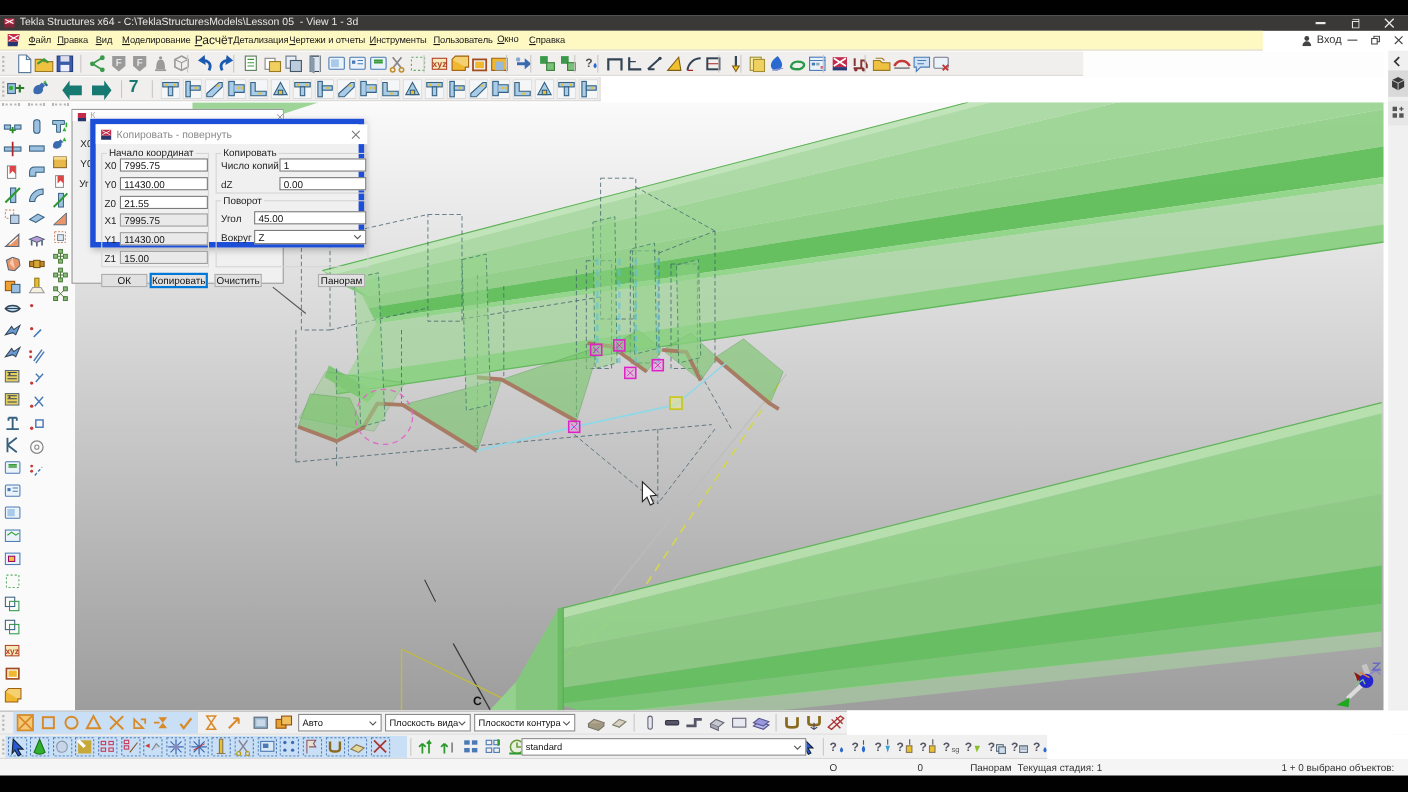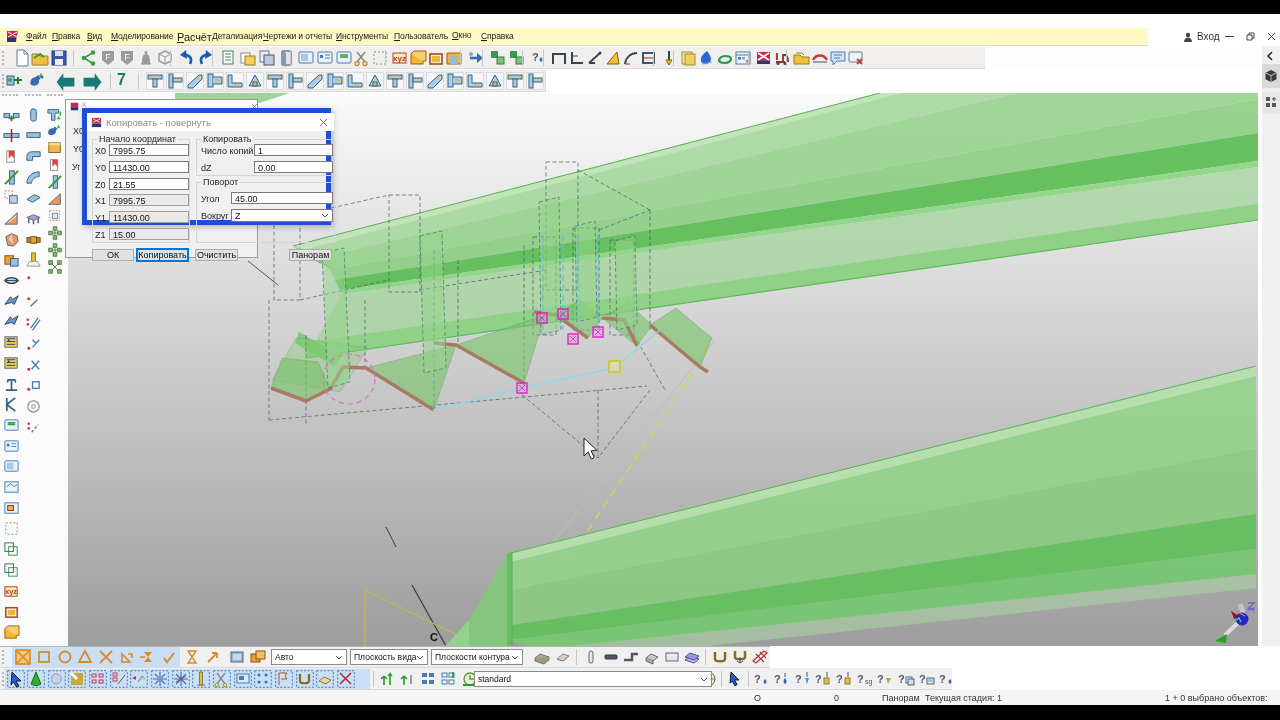--- a/index.html
+++ b/index.html
@@ -2,20 +2,35 @@
 <html><head><meta charset="utf-8"><style>
 *{margin:0;padding:0;box-sizing:border-box}
 body{width:1280px;height:720px;overflow:hidden;font-family:"Liberation Sans",sans-serif;background:#000}
 .abs{position:absolute}
 #app{position:relative;width:1280px;height:720px;background:#fff}
 .sep1{position:absolute;width:1px;background:#c9c7c5}
 </style></head><body>
 <div id="app">
 <div class="abs" style="left:0;top:0;width:1280px;height:14px;background:#010101;z-index:60"></div>
 <div class="abs" style="left:0;top:705px;width:1280px;height:15px;background:#010101;z-index:60"></div>
+<div class="abs" style="left:0;top:14px;width:1280px;height:14px;background:#3a3938;z-index:50">
+<svg class="abs" style="left:3px;top:1px" width="11" height="11" viewBox="0 0 12 12">
+        <path d="M1 2h10v6H1z" fill="#c42a4a"></path>
+        <path d="M2 3l8 4M10 3L2 7" stroke="#fff" stroke-width="1"></path>
+        <path d="M1 8h10v3H1z" fill="#8a2038"></path>
+      </svg>
+<div class="abs" style="left:18px;top:1px;font-size:9.5px;color:#e9e9e9">Tekla Structures x64 - C:\TeklaStructuresModels\Lesson 05&nbsp; - View 1 - 3d</div>
+<div class="abs" style="left:1196px;top:6px;width:9px;height:1.5px;background:#e9e9e9"></div>
+<svg class="abs" style="left:1227px;top:3px" width="9" height="9" viewBox="0 0 9 9">
+        <path d="M2.5 2.5h6v6h-6z M2.5 0.5h6v2" fill="none" stroke="#e9e9e9"></path>
+      </svg>
+<svg class="abs" style="left:1258px;top:2px" width="10" height="10" viewBox="0 0 10 10">
+        <path d="M1 1l8 8M9 1L1 9" stroke="#e9e9e9" stroke-width="1.2"></path>
+      </svg>
+</div>
 <div class="abs" style="left:0;top:28px;width:1148px;height:18px;background:#fef9c3;border-bottom:1px solid #dcdad8;z-index:50">
 <svg class="abs" style="left:6px;top:2px" width="13" height="13" viewBox="0 0 13 13">
         <path d="M1 1h11l-1.5 7H1z" fill="#c42a4a"></path>
         <path d="M2 2l9 5M11 2L2 7" stroke="#fff"></path>
         <path d="M1 8h9.5L10 12H1z" fill="#28356e"></path>
       </svg>
 <div class="abs" style="left:26px;top:3px;font-size:8.5px;letter-spacing:-0.1px;color:#1a1a1a"><span style="text-decoration:underline">Ф</span>айл</div>
 <div class="abs" style="left:52px;top:3px;font-size:8.5px;letter-spacing:-0.1px;color:#1a1a1a"><span style="text-decoration:underline">П</span>равка</div>
 <div class="abs" style="left:87px;top:3px;font-size:8.5px;letter-spacing:-0.1px;color:#1a1a1a"><span style="text-decoration:underline">В</span>ид</div>
 <div class="abs" style="left:111px;top:3px;font-size:8.5px;letter-spacing:-0.1px;color:#1a1a1a"><span style="text-decoration:underline">М</span>оделирование</div>
@@ -1015,21 +1030,21 @@
           <rect x="2" y="10" width="5" height="4"></rect>
           <rect x="9" y="10" width="5" height="4"></rect>
         </g>
         <path d="M13 2v6" stroke="#2a9a2a" stroke-width="1.6"></path>
       </svg>
 <svg style="position:absolute;left:461px;top:2px" width="18" height="18" viewBox="0 0 18 18">
         <circle cx="9" cy="9" r="6" fill="#e8f0e0" stroke="#6a9a3a" stroke-width="1.4"></circle>
         <path d="M9 5v4h4" stroke="#6a9a3a" fill="none" stroke-width="1.4"></path>
         <path d="M2 15h14" stroke="#2a9a2a" stroke-width="2"></path>
       </svg>
-<div class="abs" style="left:474px;top:3px;width:238px;height:16px;background:#fff;border:1px solid #8a8a8a;font-size:8.5px;color:#111;padding:2px 3px;z-index:2">standard<svg style="position:absolute;right:3px;top:5px" width="8" height="6" viewBox="0 0 8 6">
+<div class="abs" style="left:474px;top:3px;width:259px;height:16px;background:#fff;border:1px solid #8a8a8a;font-size:8.5px;color:#111;padding:2px 3px;z-index:2">standard<svg style="position:absolute;right:3px;top:5px" width="8" height="6" viewBox="0 0 8 6">
           <path d="M1 1l3 3 3-3" fill="none" stroke="#555"></path>
         </svg></div>
 <svg style="position:absolute;left:699px;top:2px" width="18" height="18" viewBox="0 0 18 18">
         <circle cx="9" cy="9" r="7" fill="#e8f0d8" stroke="#3a7a3a"></circle>
         <path d="M2 9h14M9 2c-3 4-3 10 0 14M9 2c3 4 3 10 0 14" stroke="#c06060" fill="none"></path>
       </svg>
 <div class="sep1" style="left:721px;top:3px;height:16px"></div>
 <svg style="position:absolute;left:726px;top:2px" width="18" height="18" viewBox="0 0 18 18">
         <path d="M5 2l8 8-4.5 0 2.7 4.6-2.3 1.2-2.6-4.6L4 13z" fill="#2a5ad0" stroke="#123"></path>
       </svg>

